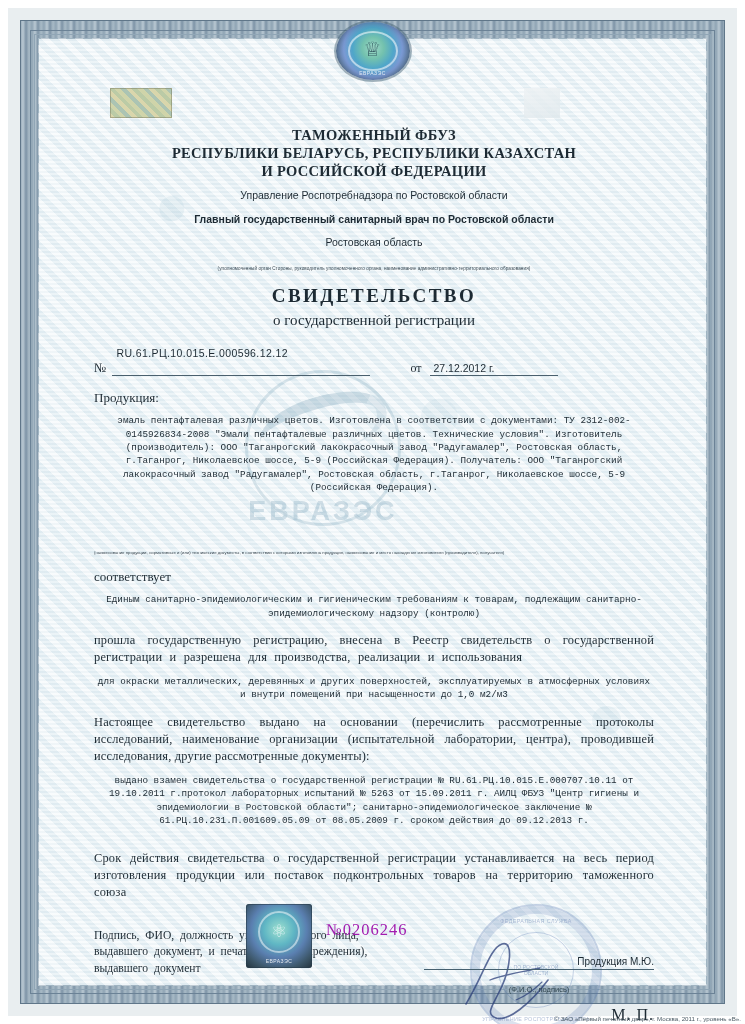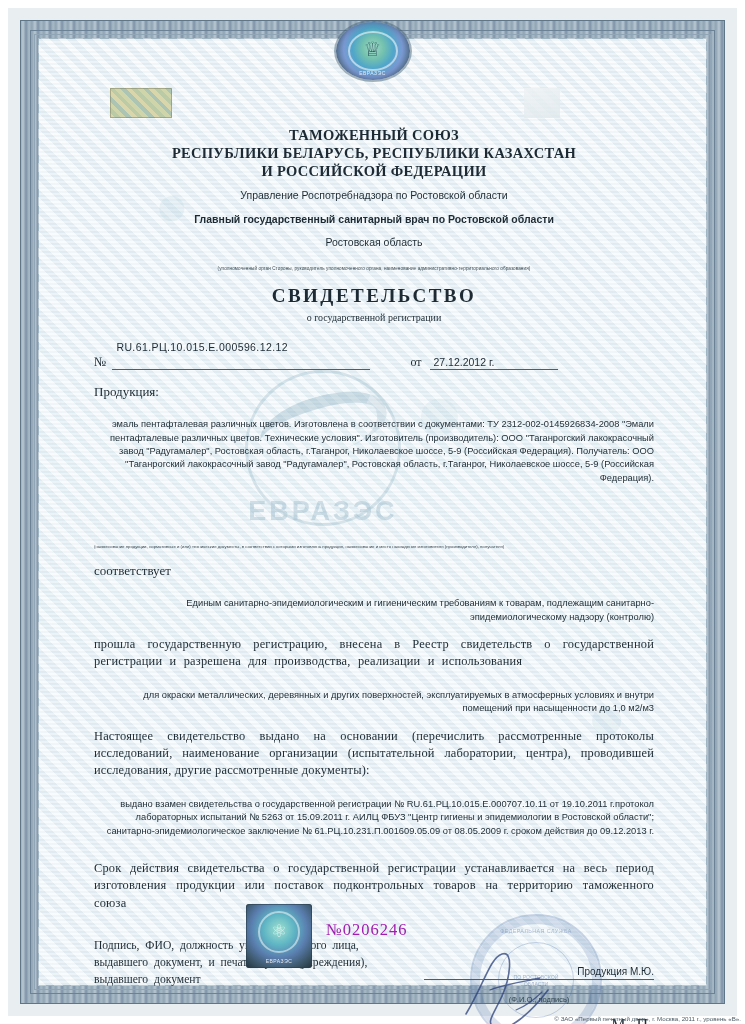--- a/index.html
+++ b/index.html
@@ -182,21 +182,21 @@
   .cert-title {
     margin-top: 14px;
     text-align: center;
     font-weight: bold;
     font-size: 19px;
     letter-spacing: 2.5px;
   }
   .cert-subtitle {
     margin-top: 5px;
     text-align: center;
-    font-size: 10px;
+    font-size: 15px;
   }
 
   
   .num-row {
     margin-top: 18px;
     display: flex;
     align-items: flex-end;
     font-family: "Liberation Sans", sans-serif;
     font-size: 10.5px;
   }
@@ -217,25 +217,25 @@
     border-bottom: 1px solid #4a606e;
     min-width: 120px;
     padding: 0 4px 1px 4px;
   }
 
   .section-head {
     margin-top: 14px;
     font-size: 13px;
   }
   .body-text {
-    font-family: Liberation Sans, sans-serif;
+    font-family: Liberation Mono, monospace;
     font-size: 9.3px;
     line-height: 1.45;
-    text-align: right;
-    margin-top: 18px;
+    text-align: center;
+    margin-top: 8px;
   }
   .caption-micro {
     margin-top: 10px;
     font-family: "Liberation Sans", sans-serif;
     font-size: 4.3px;
     color: #3c4a54;
     text-align: left;
   }
 
   .serif-para {
@@ -474,21 +474,21 @@
 
   <div class="watermark">
     <div class="wm-circle"></div>
     <div class="wm-swoosh"></div>
     <div class="wm-text">ЕВРАЗЭС</div>
   </div>
 
   <div class="content">
 
     <div class="title-block">
-      <div class="title-line">ТАМОЖЕННЫЙ СОЮЗ</div>
+      <div class="title-line">ТАМОЖЕННЫЙ ФБУЗ</div>
       <div class="title-line">РЕСПУБЛИКИ БЕЛАРУСЬ, РЕСПУБЛИКИ КАЗАХСТАН</div>
       <div class="title-line">И РОССИЙСКОЙ ФЕДЕРАЦИИ</div>
 
       <div class="org-line">Управление Роспотребнадзора по Ростовской области</div>
       <div class="org-line bold">Главный государственный санитарный врач по Ростовской области</div>
       <div class="org-line">Ростовская область</div>
     </div>
 
     <div class="micro-text">(уполномоченный орган Стороны, руководитель уполномоченного органа, наименование административно-территориального образования)</div>
 

